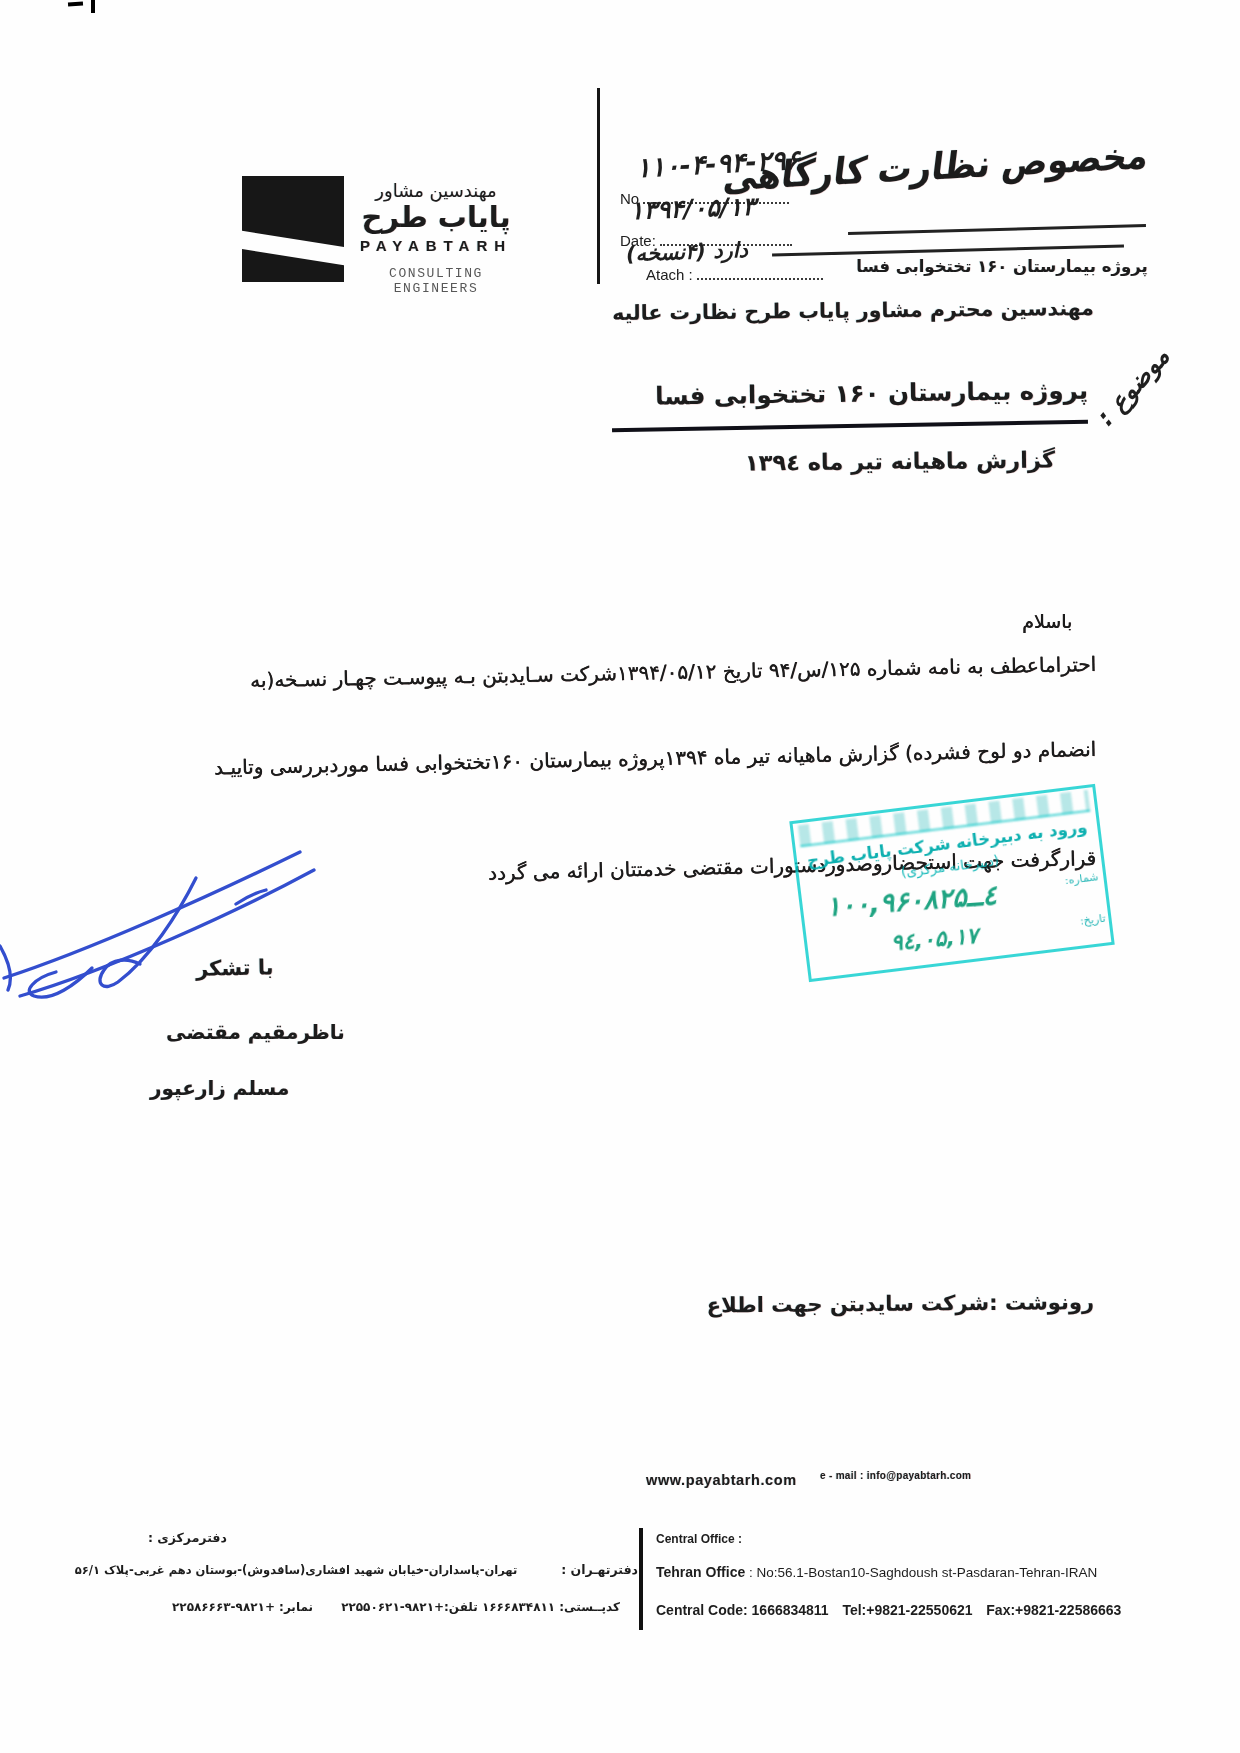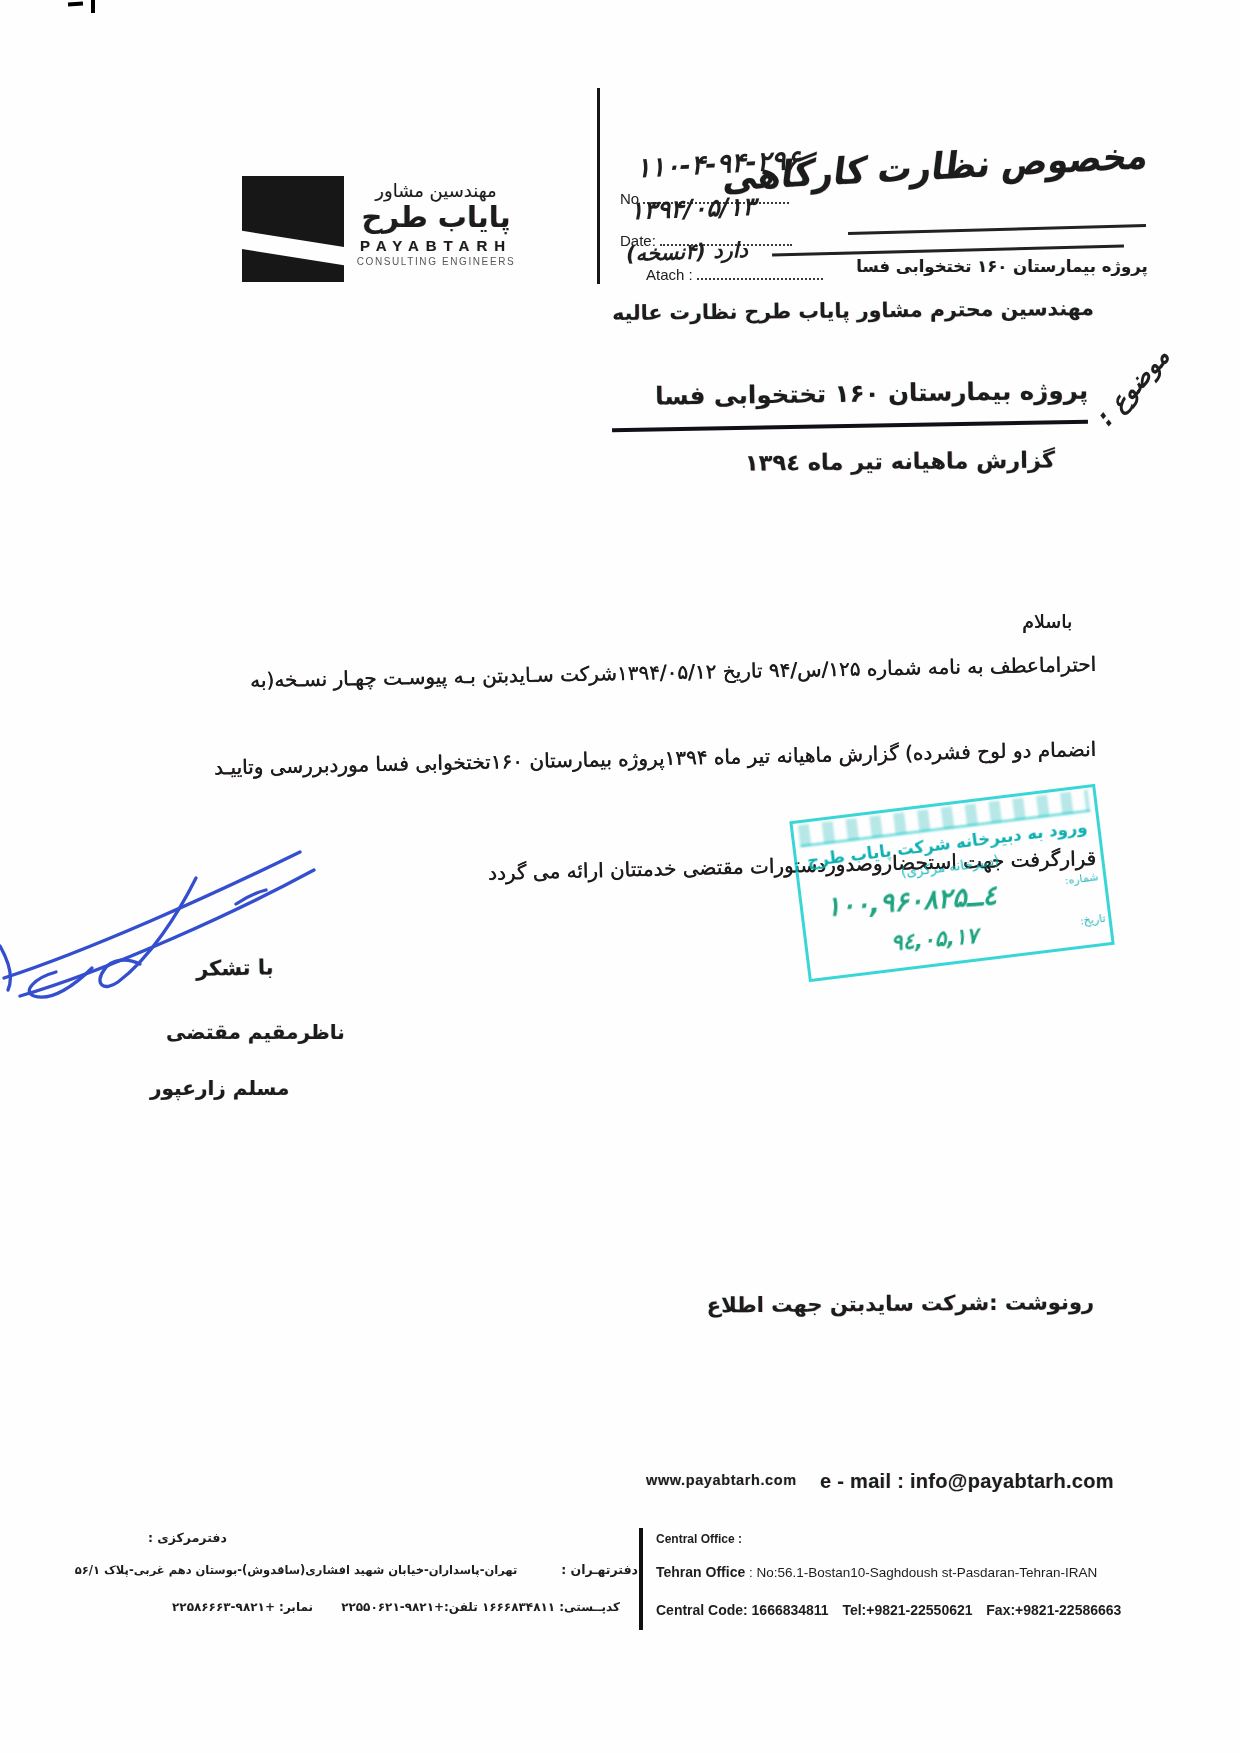--- a/index.html
+++ b/index.html
@@ -19,21 +19,21 @@
   .mark1{left:68px;top:2px;width:15px;height:4px;background:#000;transform:rotate(-4deg);}
   .mark2{left:91px;top:0;width:4px;height:13px;background:#000;}
 
   
   .logo-box{left:242px;top:176px;width:102px;height:106px;background:#171717;overflow:hidden;}
   .logo-stripe{position:absolute;left:-12px;top:64px;width:138px;height:18px;background:#fefefe;transform:rotate(9deg);}
   .brand{left:346px;top:180px;width:180px;text-align:center;}
   .brand-fa-small{font-size:18px;font-weight:normal;text-align:center;}
   .brand-fa{font-size:29px;font-weight:bold;line-height:1.15;}
   .brand-en{font-family:"Liberation Sans",sans-serif;font-size:15px;font-weight:bold;letter-spacing:7px;margin-top:3px;}
-  .brand-en-sub{font-family:Liberation Sans, sans-serif;font-size:10px;letter-spacing:1.6px;color:#575757;margin-top:2px;}
+  .brand-en-sub{font-family:Liberation Mono, monospace;font-size:13px;letter-spacing:1.6px;color:#575757;margin-top:12px;}
 
   .vline{left:597px;top:88px;width:3px;height:196px;background:#161616;}
 
   
   .ref-row{position:absolute;left:620px;font-family:"Liberation Sans",sans-serif;font-size:15px;color:#202020;}
   .ref-dots{display:inline-block;border-bottom:2px dotted #3a3a3a;height:14px;margin-left:4px;vertical-align:baseline;}
   .ref-no{top:188px;}  .ref-date{top:230px;}  .ref-atach{top:264px;margin-left:26px;}
   .hand-no{left:636px;top:148px;font-size:27px;transform:rotate(-3deg);}
   .hand-date{left:630px;top:194px;font-size:25px;transform:rotate(-2deg);}
   .hand-atach{left:626px;top:240px;font-size:21px;transform:rotate(-2deg);}
@@ -77,21 +77,21 @@
   .stamp-lbl{position:absolute;font-size:11px;color:rgba(0,170,170,.85);filter:blur(.3px);}
   .lbl-no{right:8px;top:86px;}  .lbl-date{right:6px;top:128px;}
   .stamp-hand{position:absolute;font-style:italic;font-weight:bold;color:#1fa482;filter:blur(.2px);}
   .stamp-no-val{left:26px;top:78px;font-size:27px;transform:rotate(3deg);}
   .stamp-date-val{left:86px;top:122px;font-size:22px;transform:rotate(2deg);}
 
   .cc{left:638px;top:1292px;width:456px;font-size:21px;font-weight:bold;text-align:right;transform:rotate(-.5deg);}
 
   
   .website{left:646px;top:1472px;font-family:"Liberation Sans",sans-serif;font-size:14.5px;font-weight:bold;letter-spacing:.6px;}
-  .email{left:820px;top:1470px;font-family:"Liberation Sans",sans-serif;font-size:20px;font-weight:bold;letter-spacing:.3px;}
+  .email{left:820px;top:1470px;font-family:"Liberation Sans",sans-serif;font-size:10px;font-weight:bold;letter-spacing:.3px;}
   .f-divider{left:639px;top:1528px;width:4px;height:102px;background:#101010;}
   .en-row{position:absolute;left:656px;font-family:"Liberation Sans",sans-serif;font-size:13.5px;color:#1d1d1d;white-space:nowrap;}
   .en1{top:1532px;font-size:12px;font-weight:bold;}
   .en2{top:1564px;}
   .en3{top:1602px;}
   .en-b{font-weight:bold;font-size:14px;}
   .en-gap{margin-left:10px;}
   .fa-row{position:absolute;left:148px;width:490px;direction:rtl;text-align:left;white-space:nowrap;color:#1d1d1d;}
   .fa1{top:1530px;font-size:12.5px;font-weight:bold;}
   .fa2{top:1562px;font-size:12.5px;}

